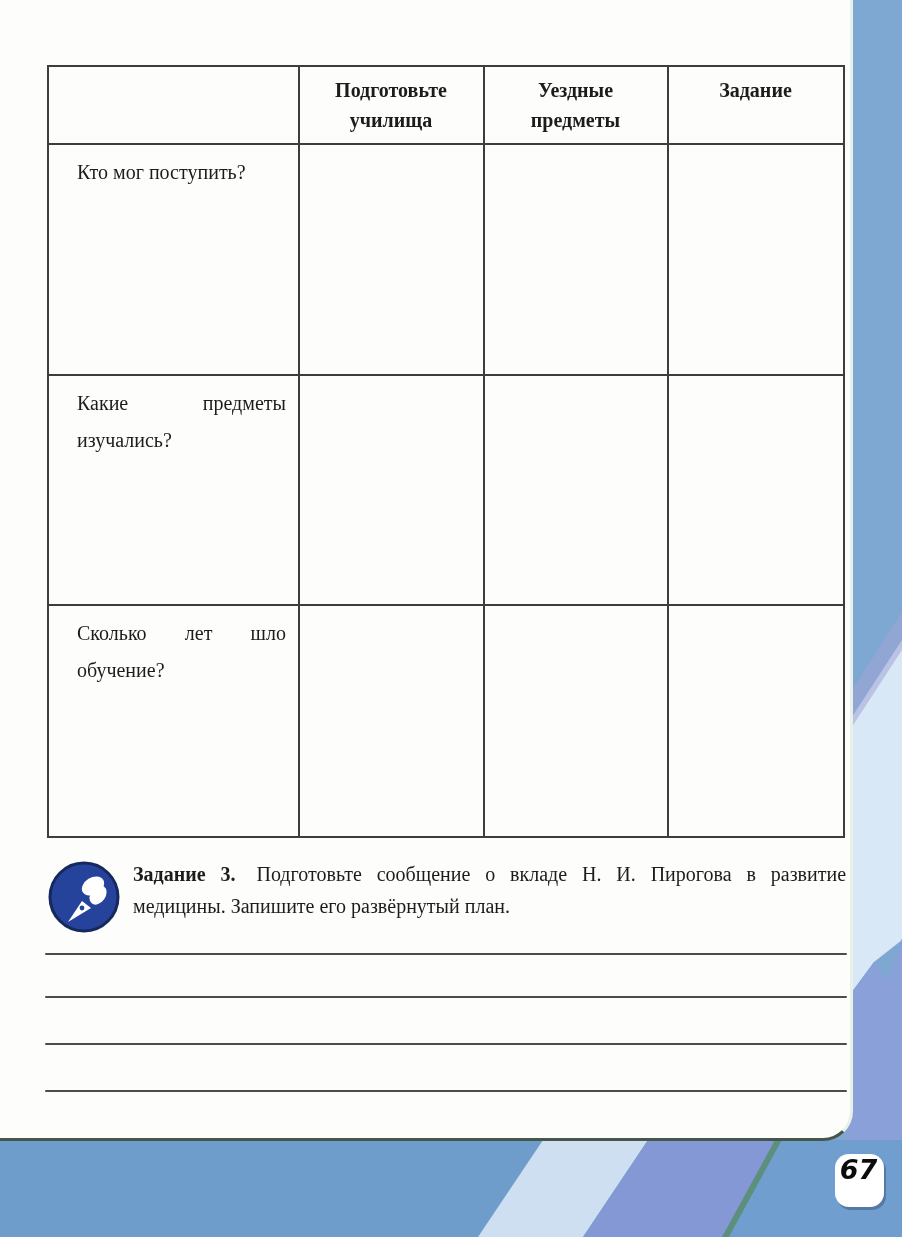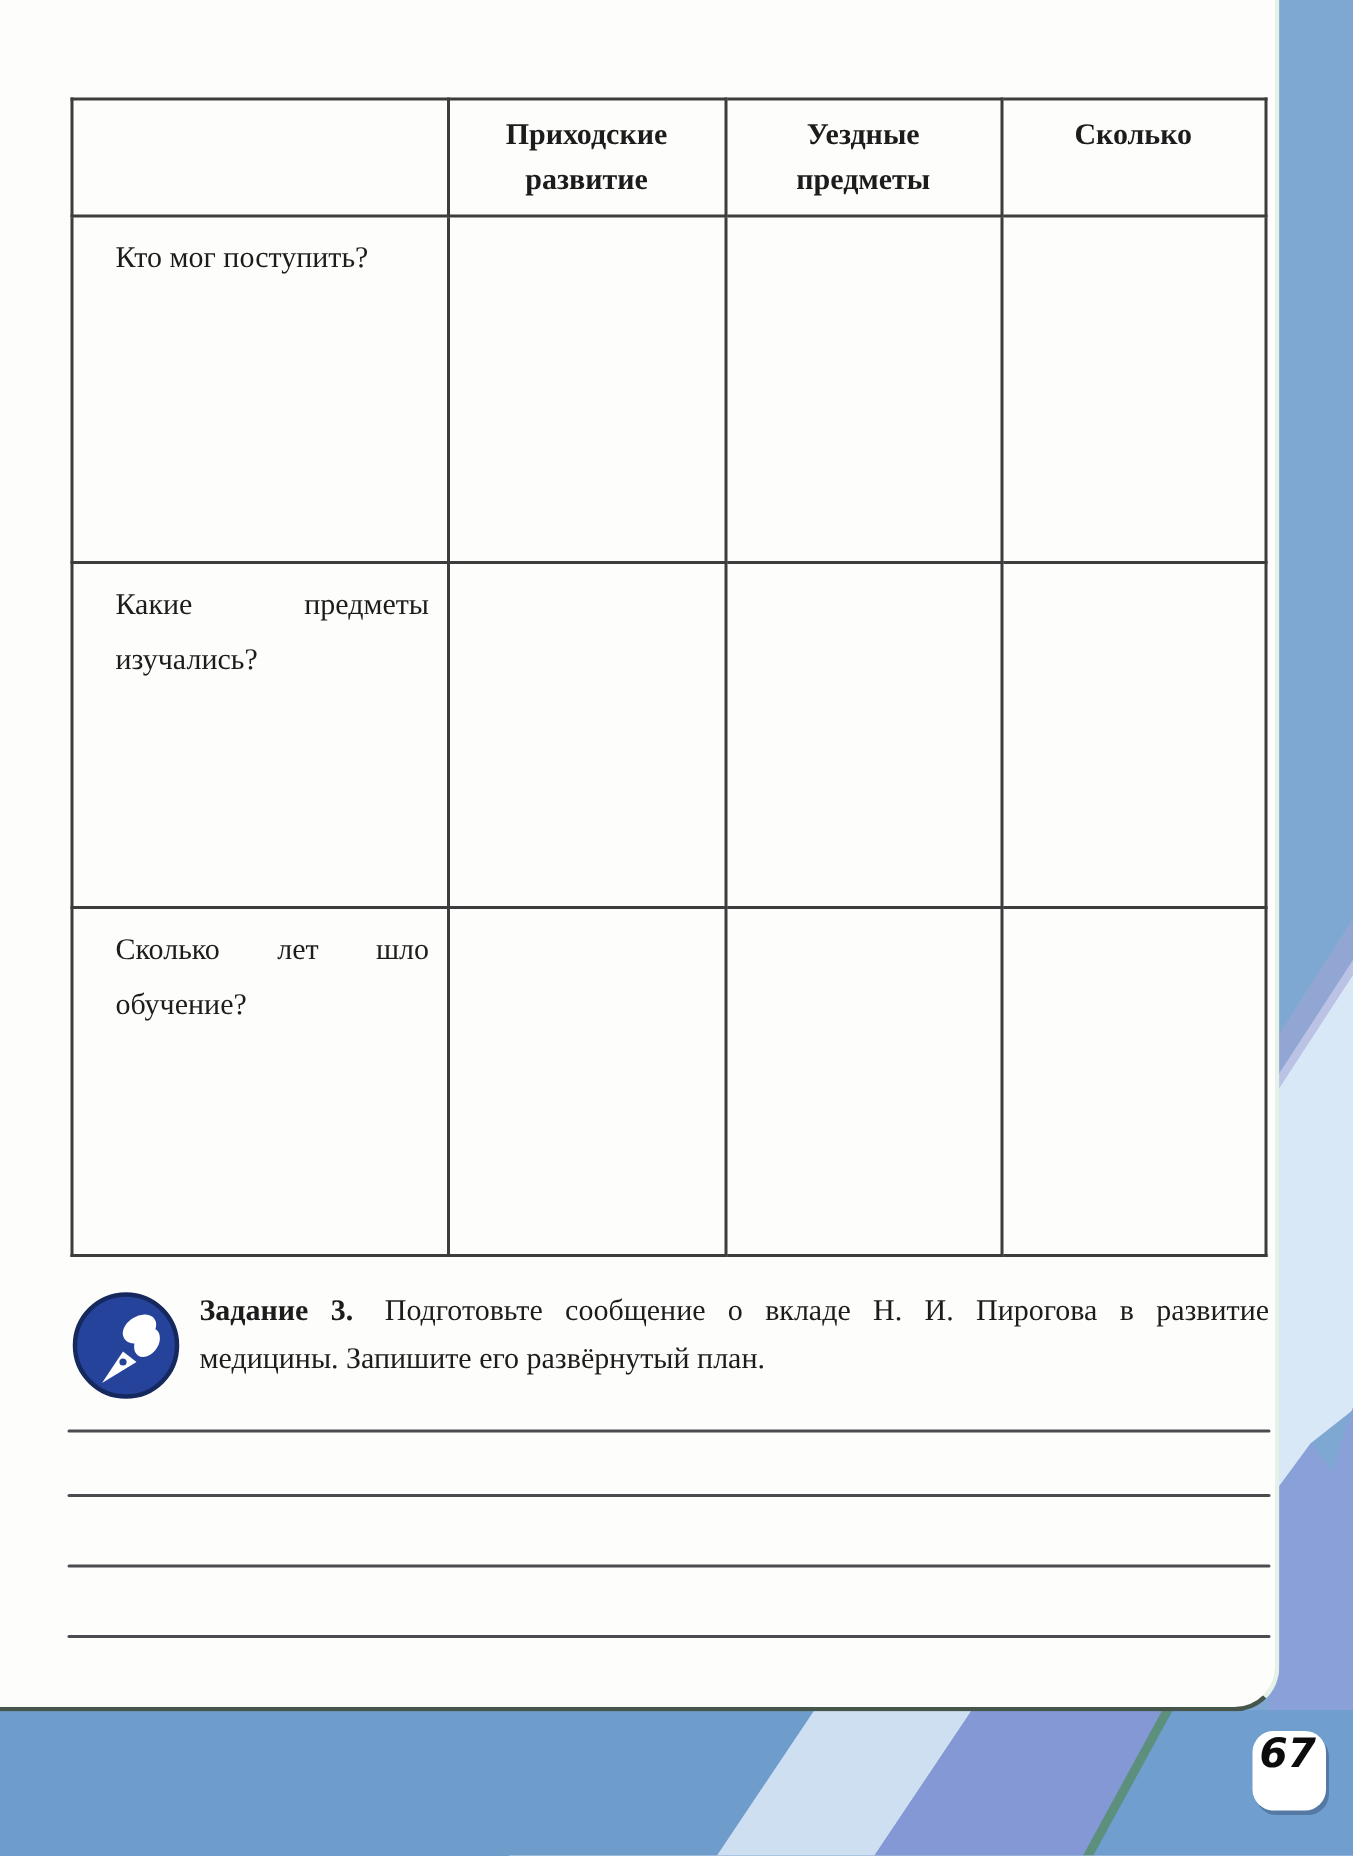--- a/index.html
+++ b/index.html
@@ -112,23 +112,23 @@
     <table class="cmp-table">
       <colgroup>
         <col style="width:251px">
           <col style="width:185px">
           <col style="width:184px">
           <col style="width:176px">
       </colgroup>
       <thead>
         <tr class="row-1">
           <th></th>
-          <th>Приходские развитие</th>
+          <th>Подготовьте училища</th>
           <th>Уездные предметы</th>
-          <th>Сколько</th>
+          <th>Задание</th>
         </tr>
       </thead>
       <tbody>
         <tr class="row-2">
           <td class="q">Кто мог поступить?</td>
           <td></td>
           <td></td>
           <td></td>
         </tr>
         <tr class="row-3">

